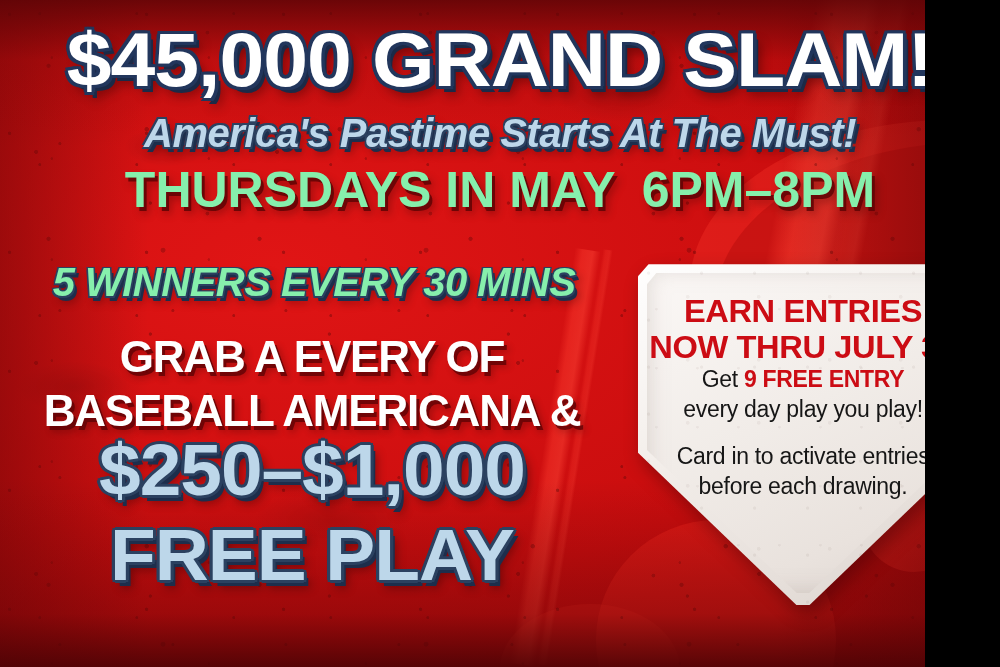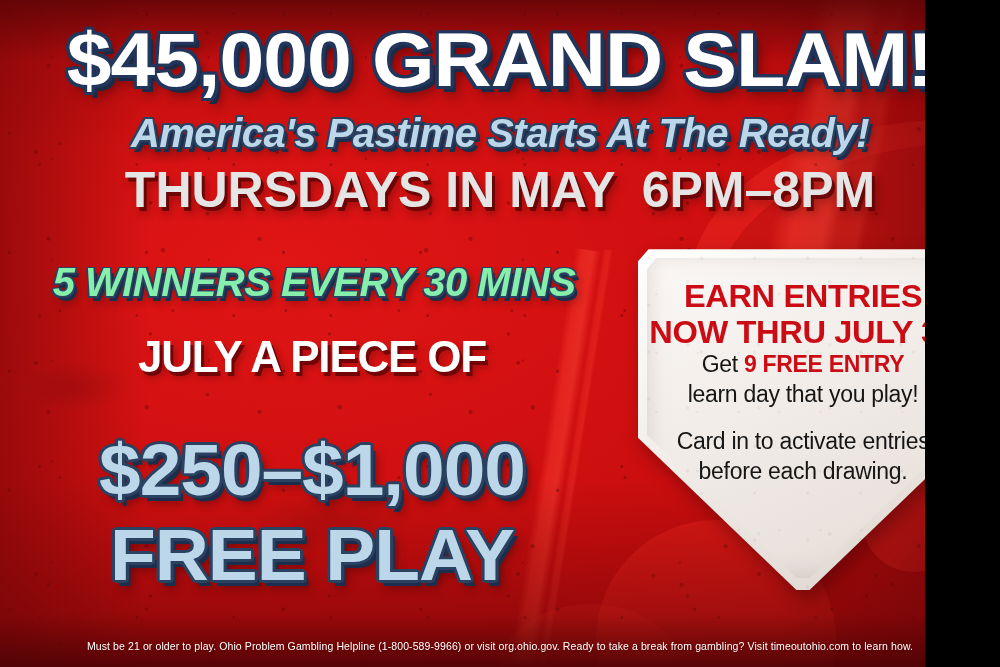--- a/index.html
+++ b/index.html
@@ -117,21 +117,21 @@
       -1.6px  1.6px 0 #2b4160, 1.6px  1.6px 0 #2b4160,
        4px 5px 0 #1d2e4c, 5px 7px 8px rgba(30,0,0,.4);
     white-space:nowrap;
   }
 
   .times{
     position:absolute; top:165px; left:0; width:1000px;
     text-align:center;
     font-family:"Liberation Sans Narrow","Liberation Sans",sans-serif;
     font-weight:700; font-size:50px; line-height:1; letter-spacing:0px;
-    color:#e5e5e5;
+    color:#86efac;
     transform:scaleX(1.0);
     text-shadow: 3px 4px 0 rgba(95,3,5,.85), 5px 7px 8px rgba(40,0,0,.35);
     white-space:nowrap;
   }
   .times .gap{ display:inline-block; width:26px; }
 
   .winners{
     position:absolute; top:262px; left:14px; width:600px;
     text-align:center;
     font-family:"Liberation Sans","Liberation Sans",sans-serif;
@@ -166,21 +166,21 @@
       -2.4px -2.4px 0 #2b4160, 2.4px -2.4px 0 #2b4160,
       -2.4px  2.4px 0 #2b4160, 2.4px  2.4px 0 #2b4160,
       -3.1px 0 0 #2b4160, 3.1px 0 0 #2b4160,
        0 -3.1px 0 #2b4160, 0 3.1px 0 #2b4160,
        4.5px 6px 0 #1d2e4c, 6px 8px 9px rgba(30,0,0,.4);
     white-space:nowrap;
   }
 
   
   .plate-wrap{
-    position:absolute; left:638px; top:244px; width:330px; height:346px;
+    position:absolute; left:638px; top:259px; width:330px; height:346px;
     filter:drop-shadow(5px 8px 9px rgba(60,0,2,.45));
   }
   .plate-outer{
     position:absolute; inset:0;
     background:linear-gradient(150deg,#ffffff 0%,#f3eeea 40%,#e6dfda 75%,#d8d0ca 100%);
     clip-path:polygon(3.2% 1.5%, 96.8% 1.5%, 100% 5%, 100% 56%, 52% 100%, 48% 100%, 0 56%, 0 5%);
     border-radius:10px;
   }
   .plate-inner{
     position:absolute; left:9px; top:9px; right:9px; bottom:12px;
@@ -246,30 +246,31 @@
   <div class="dot d3"></div>
   <div class="dot d4"></div>
   <div class="grunge"></div>
   <div class="grunge2"></div>
   <div class="bg-vignette"></div>
 
   <div class="text-layer">
 
     <div class="headline">$45,000 GRAND SLAM!</div>
 
-    <div class="subhead">America's Pastime Starts At The Ready!</div>
+    <div class="subhead">America's Pastime Starts At The Must!</div>
 
     <div class="times">
       <span>THURSDAYS IN MAY</span><span class="gap"></span><span>6PM–8PM</span>
     </div>
 
     <div class="winners">5 WINNERS EVERY 30 MINS</div>
 
     <div class="grab">
-      <div>JULY A PIECE OF</div>
+      <div>GRAB A EVERY OF</div>
+      <div>BASEBALL AMERICANA &amp;</div>
     </div>
 
     <div class="prize">
       <div>$250–$1,000</div>
       <div>FREE PLAY</div>
     </div>
 
     <div class="plate-wrap">
       <div class="plate-outer"></div>
       <div class="plate-inner"></div>
@@ -279,23 +280,22 @@
         <div class="plate-head">
           <div>EARN ENTRIES</div>
           <div>NOW THRU JULY 30</div>
         </div>
 
         <div class="plate-body">
           <div>
             <span>Get</span>
             <span class="hl">9 FREE ENTRY</span>
           </div>
-          <div class="line2">learn day that you play!</div>
+          <div class="line2">every day play you play!</div>
           <div class="p2">Card in to activate entries</div>
           <div>before each drawing.</div>
         </div>
       </div>
     </div>
 
-    <div class="disclaimer">Must be 21 or older to play. Ohio Problem Gambling Helpline (1-800-589-9966) or visit org.ohio.gov. Ready to take a break from gambling? Visit timeoutohio.com to learn how.</div>
 
   </div>
 </div>
 
 </body></html>

